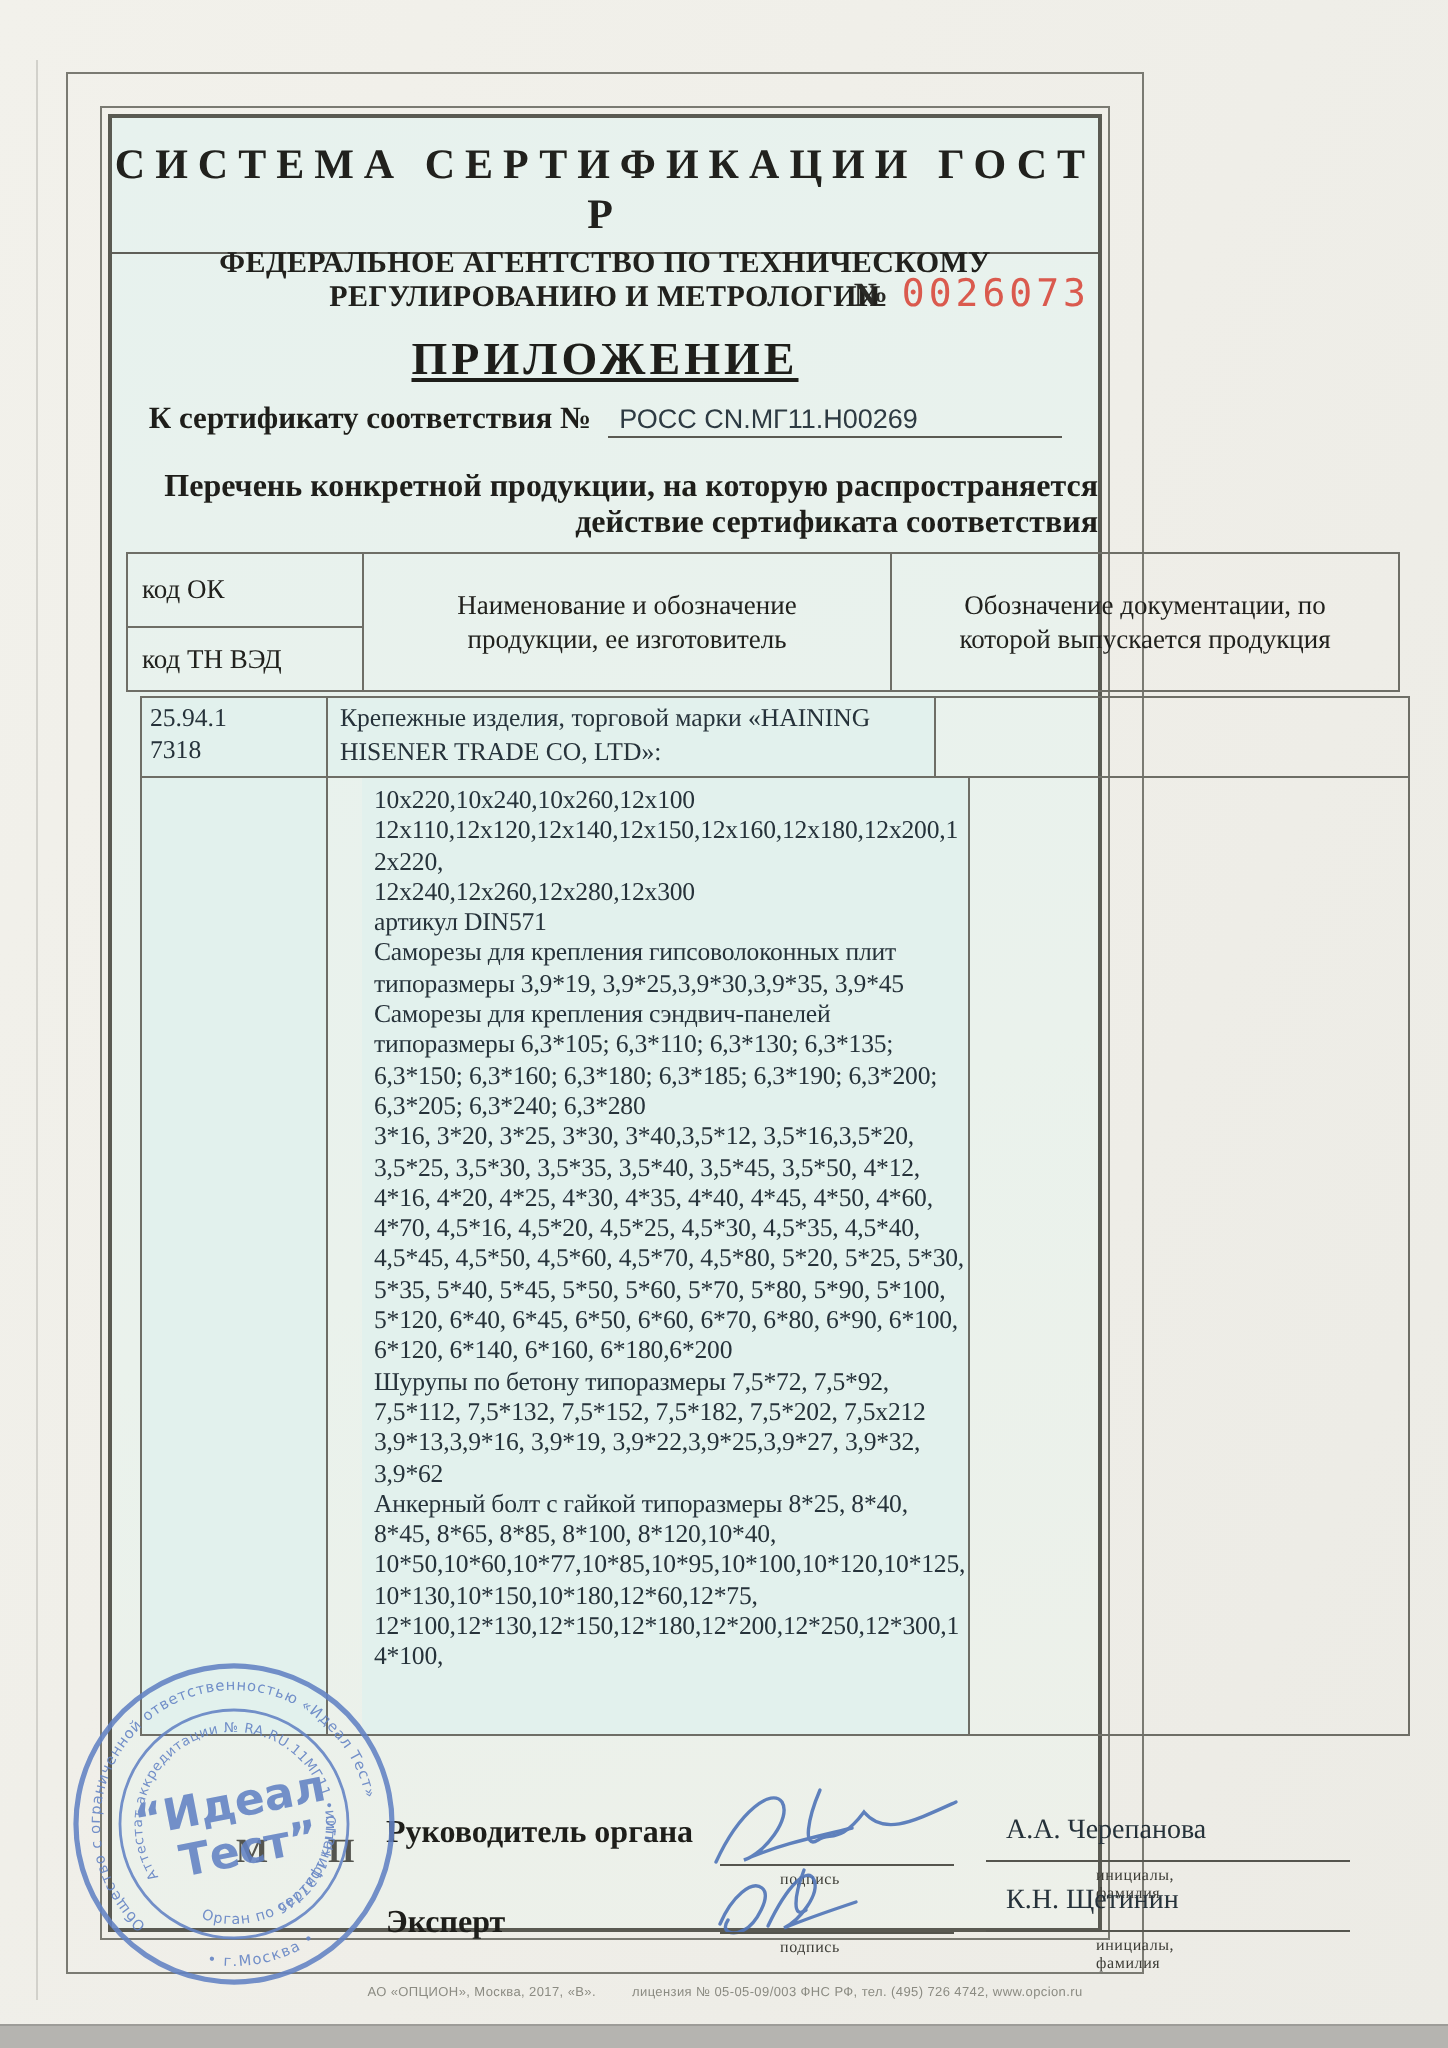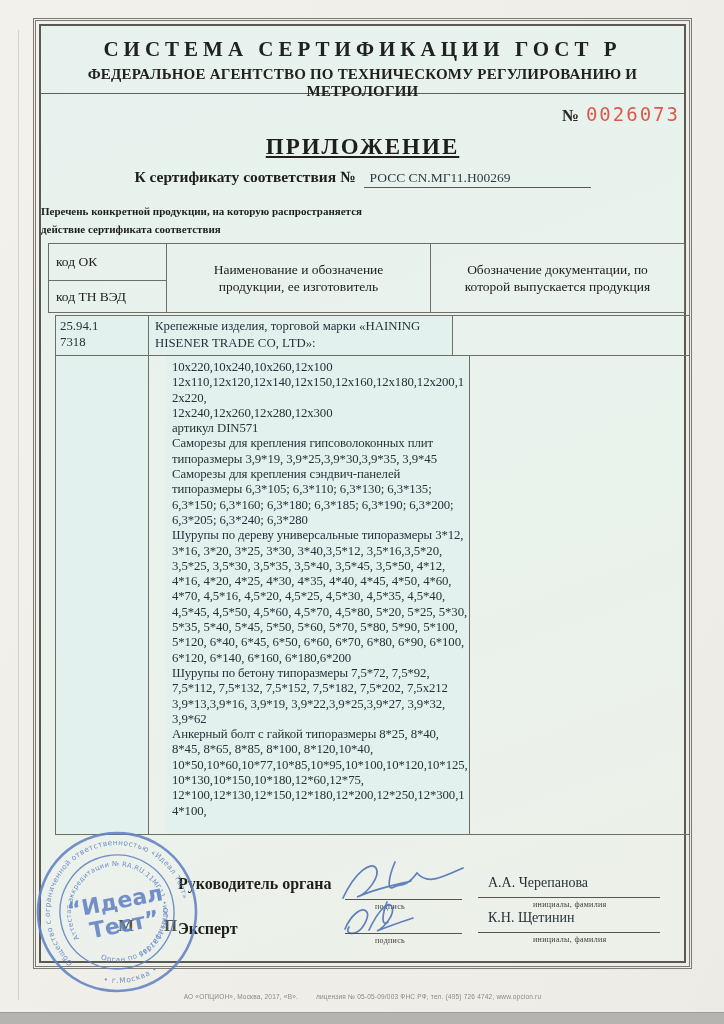--- a/index.html
+++ b/index.html
@@ -5,46 +5,46 @@
   html,body{margin:0;padding:0;}
   body{width:724px;height:1024px;overflow:hidden;background:#c9c8c4;
        font-family:"Liberation Serif",serif;-webkit-font-smoothing:antialiased;}
   .page{position:absolute;left:0;top:0;width:724px;height:1012px;
         background:linear-gradient(115deg,#f2f1eb 0%,#efeee8 55%,#ecebe5 100%);}
   .page-bottom-edge{position:absolute;left:0;top:1012px;width:724px;height:12px;
         background:#b5b4b0;border-top:1px solid #9d9c98;}
   .fold-line{position:absolute;left:18px;top:30px;width:1px;height:970px;background:#d2d1cb;}
 
   
-  .frame{position:absolute;left:33px;top:18px;width:659px;height:951px;
-         border:1px solid #7a7a72;padding:1px;box-sizing:border-box;}
+  .frame{position:absolute;left:33px;top:36px;width:539px;height:951px;
+         border:1px solid #7a7a72;padding:16px;box-sizing:border-box;}
   .frame2{border:1px solid #7a7a72;height:100%;box-sizing:border-box;padding:3px;}
   .frame-inner{position:relative;border:2px solid #5a5a52;height:100%;box-sizing:border-box;
          background:linear-gradient(160deg,#e7f2ee 0%,#eaf2ec 58%,#edf0e9 100%);}
 
   .hdr{position:absolute;left:0;top:0;width:100%;height:67px;border-bottom:1px solid #5f5f58;
        text-align:center;color:#21211d;}
   .hdr-line1{margin-top:11px;font-size:21px;font-weight:bold;letter-spacing:5px;}
   .hdr-line2{margin-top:4px;font-size:15px;font-weight:bold;letter-spacing:0.2px;}
 
   .num-line{position:absolute;top:77px;right:4px;white-space:nowrap;}
   .num-sign{font-size:17px;font-weight:bold;color:#2a2a26;margin-right:7px;}
   .num-value{font-family:"DejaVu Sans Mono",monospace;font-size:19px;color:#da5a4e;letter-spacing:2px;}
 
   .title{position:absolute;top:108px;left:0;width:100%;text-align:center;
          font-size:23px;font-weight:bold;letter-spacing:2px;color:#1e1e1a;text-decoration:underline;}
 
   .cert-line{position:absolute;top:142px;left:0;width:100%;text-align:center;white-space:nowrap;color:#1e1e1a;}
   .cert-label{font-size:15.5px;font-weight:bold;}
   .cert-value{display:inline-block;min-width:215px;margin-left:8px;padding:0 6px 1px 6px;
-         border-bottom:1px solid #5a5a52;font-family:Liberation Serif, serif;
+         border-bottom:1px solid #5a5a52;font-family:Liberation Sans, sans-serif;
          font-size:13.5px;color:#2d3a42;text-align:left;}
 
-  .subtitle{position:absolute;top:176px;left:0;width:100%;text-align:left;
-         font-size:11px;font-weight:bold;line-height:18px;color:#1e1e1a;}
+  .subtitle{position:absolute;top:176px;left:0;width:100%;text-align:right;
+         font-size:16px;font-weight:bold;line-height:18px;color:#1e1e1a;}
 
   
   .t-head{position:absolute;left:7px;top:217px;width:637px;height:70px;
           border:1px solid #6e6e66;box-sizing:border-box;display:grid;
           grid-template-columns:118px 264px 1fr;font-size:13.5px;color:#21211d;}
   .t-head .c1{border-right:1px solid #6e6e66;display:flex;flex-direction:column;}
   .t-head .c1 .top{height:37px;border-bottom:1px solid #6e6e66;box-sizing:border-box;
           display:flex;align-items:center;padding-left:7px;}
   .t-head .c1 .bot{flex:1;display:flex;align-items:center;padding-left:7px;}
   .t-head .c2{border-right:1px solid #6e6e66;display:flex;align-items:center;justify-content:center;
@@ -142,21 +142,20 @@
                 <div>12x110,12x120,12x140,12x150,12x160,12x180,12x200,1</div>
                 <div>2x220,</div>
                 <div>12x240,12x260,12x280,12x300</div>
                 <div>артикул DIN571</div>
                 <div>Саморезы для крепления гипсоволоконных плит</div>
                 <div>типоразмеры 3,9*19, 3,9*25,3,9*30,3,9*35, 3,9*45</div>
                 <div>Саморезы для крепления сэндвич-панелей</div>
                 <div>типоразмеры 6,3*105; 6,3*110; 6,3*130; 6,3*135;</div>
                 <div>6,3*150; 6,3*160; 6,3*180; 6,3*185; 6,3*190; 6,3*200;</div>
                 <div>6,3*205; 6,3*240; 6,3*280</div>
-                <div>Шурупы по дереву универсальные типоразмеры 3*12,</div>
                 <div>3*16, 3*20, 3*25, 3*30, 3*40,3,5*12, 3,5*16,3,5*20,</div>
                 <div>3,5*25, 3,5*30, 3,5*35, 3,5*40, 3,5*45, 3,5*50, 4*12,</div>
                 <div>4*16, 4*20, 4*25, 4*30, 4*35, 4*40, 4*45, 4*50, 4*60,</div>
                 <div>4*70, 4,5*16, 4,5*20, 4,5*25, 4,5*30, 4,5*35, 4,5*40,</div>
                 <div>4,5*45, 4,5*50, 4,5*60, 4,5*70, 4,5*80, 5*20, 5*25, 5*30,</div>
                 <div>5*35, 5*40, 5*45, 5*50, 5*60, 5*70, 5*80, 5*90, 5*100,</div>
                 <div>5*120, 6*40, 6*45, 6*50, 6*60, 6*70, 6*80, 6*90, 6*100,</div>
                 <div>6*120, 6*140, 6*160, 6*180,6*200</div>
                 <div>Шурупы по бетону типоразмеры 7,5*72, 7,5*92,</div>
                 <div>7,5*112, 7,5*132, 7,5*152, 7,5*182, 7,5*202, 7,5x212</div>

